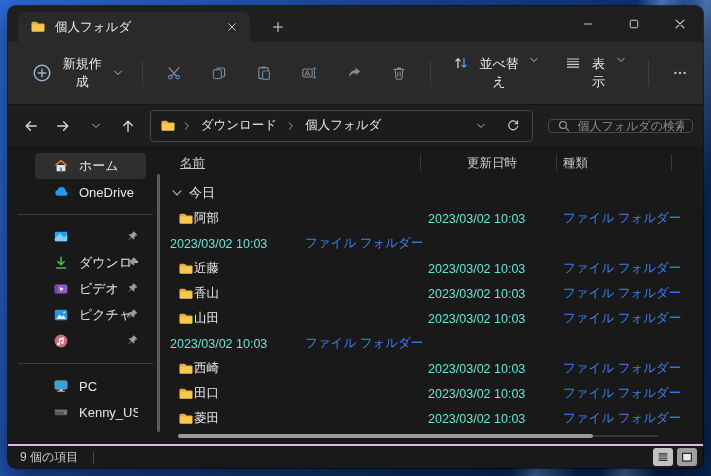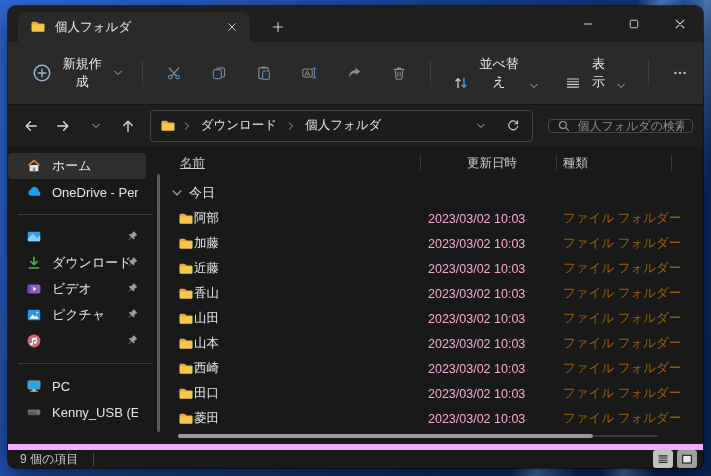--- a/index.html
+++ b/index.html
@@ -39,21 +39,21 @@
   .newtab { position:absolute; left:256px; top:8px; width:28px; height:26px; border:none; background:transparent; border-radius:4px; display:flex; align-items:center; justify-content:center; }
   .caption { position:absolute; right:0; top:0; height:36px; display:flex; }
   .cap-btn { width:46px; height:36px; border:none; background:transparent; display:flex; align-items:center; justify-content:center; }
 
   
   .commandbar { height:62px; background:#2a2a2a; display:flex; align-items:center; padding-left:14px; flex:none; }
   .cmd-new { display:flex; align-items:center; gap:8px; padding:7px 10px; border:none; background:transparent; border-radius:4px; }
   .cmd-new-label { font-size:13px; color:#eaeaea; }
   .vdiv { width:1px; height:26px; background:#3d3d3d; margin:0 9px; flex:none; }
   .cmd-btn { width:40px; height:36px; border:none; background:transparent; border-radius:4px; display:flex; align-items:center; justify-content:center; margin:0 4px; }
-  .cmd-drop { display:flex; align-items:flex-end; gap:7px; padding:7px 10px; border:none; background:transparent; border-radius:4px; margin:0 3px; }
+  .cmd-drop { display:flex; align-items:flex-start; gap:7px; padding:7px 10px; border:none; background:transparent; border-radius:4px; margin:0 3px; }
   .cmd-drop-label { font-size:13px; color:#eaeaea; }
 
   
   .navrow { height:42px; background:#1e1e1e; border-top:1px solid #161616; display:flex; align-items:center; padding:0 10px 0 8px; flex:none; }
   .nav-btn { width:30px; height:30px; border:none; background:transparent; border-radius:4px; display:flex; align-items:center; justify-content:center; margin-right:3px; }
   .addressbar {
     width:390px; height:32px; margin-left:4px; background:#1c1c1c;
     border:1px solid #474747; border-radius:4px;
     display:flex; align-items:center; gap:6px; padding:0 6px 0 9px;
   }
@@ -70,48 +70,48 @@
     color:#ddd; font-size:12px; font-family:inherit;
   }
   .searchbox input::placeholder { color:#8d8d8d; }
 
   
   .main { flex:1; display:flex; min-height:0; position:relative; }
   .sidebar { width:155px; flex:none; padding-top:7px; position:relative; }
   .sb-item {
     height:26px; display:flex; align-items:center; gap:10px;
     padding:0 8px 0 18px; margin-right:17px; border-radius:4px;
-    font-size:13px; color:#e6e6e6; position:relative;
+    font-size:13px; color:#e6e6e6; position:relative;margin-left:27px;
   }
   .sb-item.selected { background:#2f2f2f; }
   .sb-label { flex:1; white-space:nowrap; overflow:hidden; }
   .sb-pin { position:absolute; right:7px; top:6px; width:13px; height:13px; }
   .sb-div { height:1px; background:#3a3a3a; margin:9px 10px 9px 10px; }
   .sb-scroll { position:absolute; right:3px; top:28px; width:3px; height:258px; background:#5c5c5c; border-radius:2px; }
 
   
   .listpane { flex:1; min-width:0; position:relative; display:flex; flex-direction:column; }
   .lheader { display:flex; align-items:center; height:34px; flex:none; }
   .hcell { font-size:12.5px; color:#c9c9c9; white-space:nowrap; }
   .hsep { width:1px; height:16px; background:#3a3a3a; flex:none; }
   .c-name { width:257px; padding-left:17px;text-decoration:underline; }
   .c-date { width:135px; padding-left:7px; position:relative;text-align:center; }
   .c-type { width:114px; padding-left:6px; }
   .sort-caret { position:absolute; top:-2px; left:78px; }
   .group-row { display:flex; align-items:center; gap:6px; height:26px; padding-left:8px; font-size:13px; color:#e8e8e8; }
   .rows { flex:1; }
   .frow { display:flex; align-items:center; height:25px; font-size:12.5px; }
   .frow .cell-name { width:258px; display:flex; align-items:center; gap:0; padding-left:15px; color:#e8e8e8; white-space:nowrap; }
-  .frow .cell-date { width:136px; padding-left:7px; color:#f9a8d4; white-space:nowrap; }
-  .frow .cell-type { width:114px; padding-left:6px; color:#a16207; white-space:nowrap; }
+  .frow .cell-date { width:136px; padding-left:7px; color:#5eead4; white-space:nowrap; }
+  .frow .cell-type { width:114px; padding-left:6px; color:#3b82f6; white-space:nowrap; }
   .htrack { position:absolute; left:15px; bottom:7px; width:480px; height:2px; background:#383838; border-radius:1px; }
   .hthumb { position:absolute; left:15px; bottom:6px; width:415px; height:4px; background:#9a9a9a; border-radius:2px; }
 
   
-  .statusbar { height:24px; background:#191919; border-top:6px solid #f0abfc; display:flex; align-items:center; padding:0 6px 0 12px; flex:none; }
+  .statusbar { height:24px; background:#191919; border-top:2px solid #f0abfc; display:flex; align-items:center; padding:0 6px 0 12px; flex:none; }
   .status-text { font-size:12px; color:#c8c8c8; }
   .status-sep { width:1px; height:13px; background:#4a4a4a; margin-left:15px; }
   .status-spacer { flex:1; }
   .view-toggle { width:20px; height:18px; border:none; border-radius:3px; display:flex; align-items:center; justify-content:center; margin-left:4px; }
   .view-toggle.active { background:#c2c2c2; }
   .view-toggle.inactive { background:#9f9f9f; }
 </style>
 </head>
 <body>
 
@@ -503,29 +503,20 @@
                   <path d="M1.5 4.1c0-.8.6-1.4 1.4-1.4h3.3c.4 0 .8.2 1.1.5l1.2 1.2h4.6c.8 0 1.4.6 1.4 1.4v.2H1.5z" fill="#e9a83a"></path>
                   <path d="M1.5 5.6h13v5.8c0 .8-.6 1.4-1.4 1.4H2.9c-.8 0-1.4-.6-1.4-1.4z" fill="#f6c94d"></path>
                 </svg>
               </span>
       <span>阿部</span>
     </div>
     <div class="cell-date">2023/03/02 10:03</div>
     <div class="cell-type">ファイル フォルダー</div>
   </div>
           <div class="frow">
-    <div class="cell-name">
-      <span class="ic i16">
-                <svg viewBox="0 0 16 16" xmlns="http://www.w3.org/2000/svg">
-                  <path d="M1.5 4.1c0-.8.6-1.4 1.4-1.4h3.3c.4 0 .8.2 1.1.5l1.2 1.2h4.6c.8 0 1.4.6 1.4 1.4v.2H1.5z" fill="#e9a83a"></path>
-                  <path d="M1.5 5.6h13v5.8c0 .8-.6 1.4-1.4 1.4H2.9c-.8 0-1.4-.6-1.4-1.4z" fill="#f6c94d"></path>
-                </svg>
-              </span>
-      <span>加藤</span>
-    </div>
     <div class="cell-date">2023/03/02 10:03</div>
     <div class="cell-type">ファイル フォルダー</div>
   </div>
           <div class="frow">
     <div class="cell-name">
       <span class="ic i16">
                 <svg viewBox="0 0 16 16" xmlns="http://www.w3.org/2000/svg">
                   <path d="M1.5 4.1c0-.8.6-1.4 1.4-1.4h3.3c.4 0 .8.2 1.1.5l1.2 1.2h4.6c.8 0 1.4.6 1.4 1.4v.2H1.5z" fill="#e9a83a"></path>
                   <path d="M1.5 5.6h13v5.8c0 .8-.6 1.4-1.4 1.4H2.9c-.8 0-1.4-.6-1.4-1.4z" fill="#f6c94d"></path>
                 </svg>
@@ -555,29 +546,20 @@
                   <path d="M1.5 4.1c0-.8.6-1.4 1.4-1.4h3.3c.4 0 .8.2 1.1.5l1.2 1.2h4.6c.8 0 1.4.6 1.4 1.4v.2H1.5z" fill="#e9a83a"></path>
                   <path d="M1.5 5.6h13v5.8c0 .8-.6 1.4-1.4 1.4H2.9c-.8 0-1.4-.6-1.4-1.4z" fill="#f6c94d"></path>
                 </svg>
               </span>
       <span>山田</span>
     </div>
     <div class="cell-date">2023/03/02 10:03</div>
     <div class="cell-type">ファイル フォルダー</div>
   </div>
           <div class="frow">
-    <div class="cell-name">
-      <span class="ic i16">
-                <svg viewBox="0 0 16 16" xmlns="http://www.w3.org/2000/svg">
-                  <path d="M1.5 4.1c0-.8.6-1.4 1.4-1.4h3.3c.4 0 .8.2 1.1.5l1.2 1.2h4.6c.8 0 1.4.6 1.4 1.4v.2H1.5z" fill="#e9a83a"></path>
-                  <path d="M1.5 5.6h13v5.8c0 .8-.6 1.4-1.4 1.4H2.9c-.8 0-1.4-.6-1.4-1.4z" fill="#f6c94d"></path>
-                </svg>
-              </span>
-      <span>山本</span>
-    </div>
     <div class="cell-date">2023/03/02 10:03</div>
     <div class="cell-type">ファイル フォルダー</div>
   </div>
           <div class="frow">
     <div class="cell-name">
       <span class="ic i16">
                 <svg viewBox="0 0 16 16" xmlns="http://www.w3.org/2000/svg">
                   <path d="M1.5 4.1c0-.8.6-1.4 1.4-1.4h3.3c.4 0 .8.2 1.1.5l1.2 1.2h4.6c.8 0 1.4.6 1.4 1.4v.2H1.5z" fill="#e9a83a"></path>
                   <path d="M1.5 5.6h13v5.8c0 .8-.6 1.4-1.4 1.4H2.9c-.8 0-1.4-.6-1.4-1.4z" fill="#f6c94d"></path>
                 </svg>

